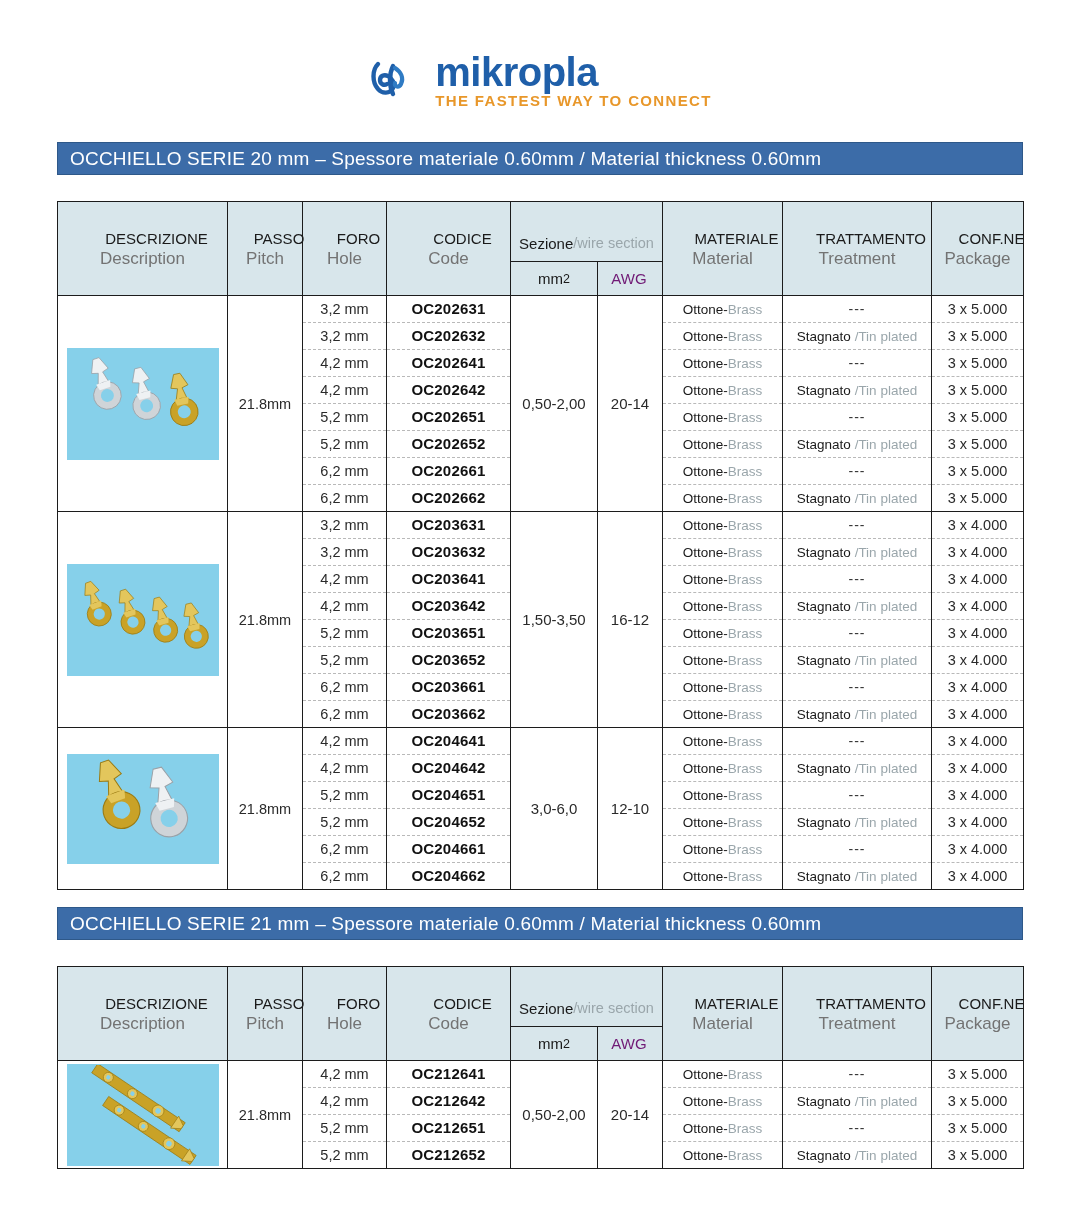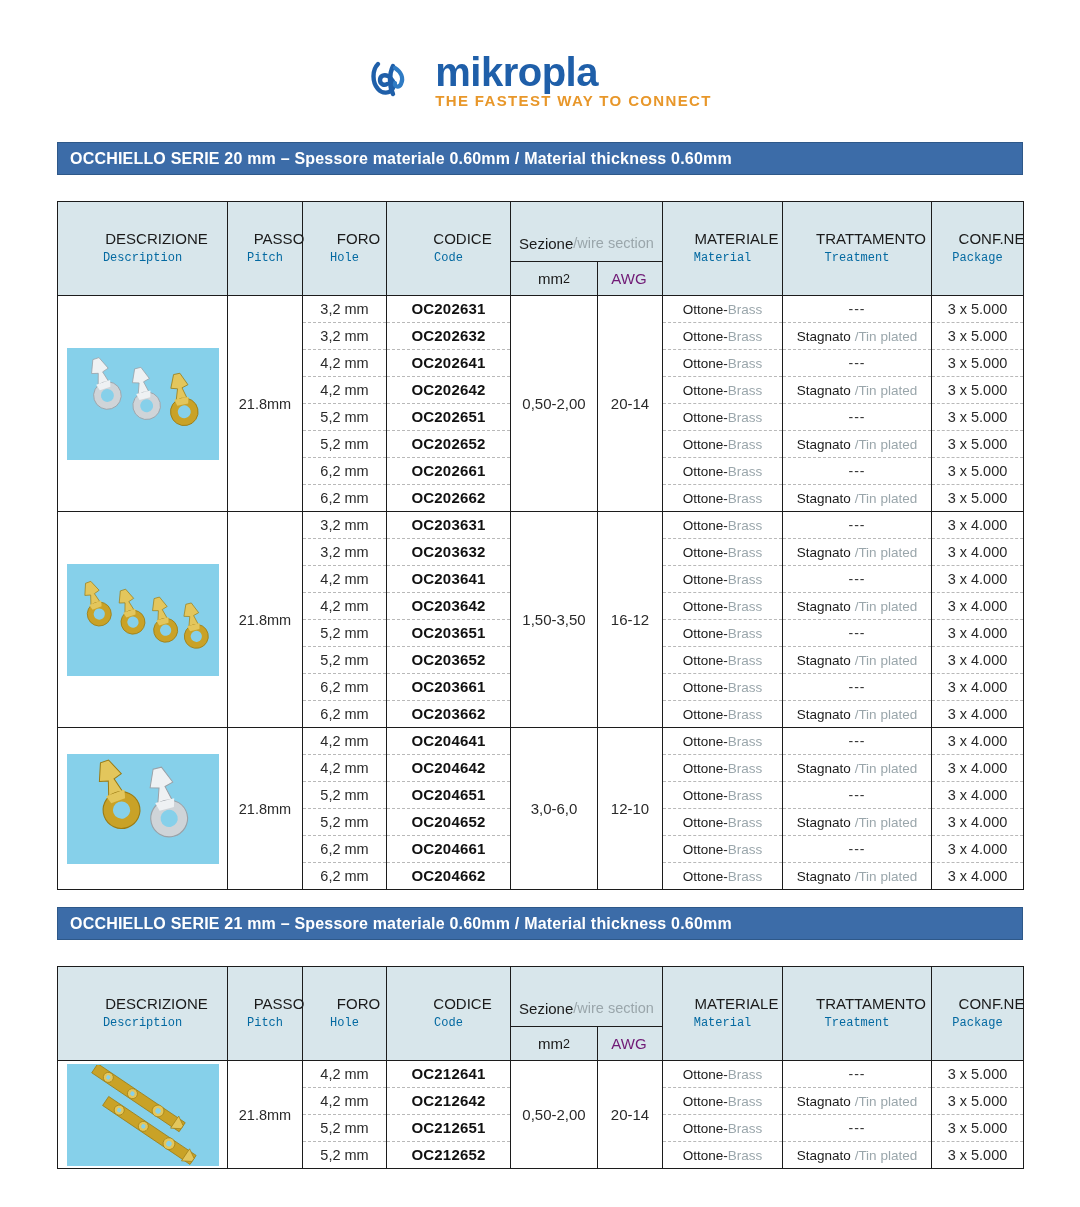--- a/index.html
+++ b/index.html
@@ -30,22 +30,22 @@
   }
 
   
   .banner {
     position: absolute; left: 57px; width: 966px; height: 33px;
     background: #3c6ca8; border: 1px solid #2d5party;
     border: 1px solid #2e5889;
     display: flex; align-items: center;
   }
   .banner-text {
-    color: #ffffff; font-size: 16px; padding-left: 12px;
-    letter-spacing: 0.2px; white-space: nowrap; font-weight: bold;
+    color: #ffffff; font-size: 19px; padding-left: 12px;
+    letter-spacing: 0.2px; white-space: nowrap; font-weight: normal;
   }
   #banner-1 { top: 142px; }
   #banner-2 { top: 907px; }
 
   
   .tbl {
     position: absolute; left: 57px; width: 966px;
     border-collapse: collapse; table-layout: fixed;
     border: 1.6px solid #1c1c1c;
   }
@@ -70,21 +70,21 @@
   }
 
   
   thead th {
     background: #d8e6eb;
     border-bottom: 1.6px solid #1c1c1c;
     height: 36px;
   }
   .hd { display: flex; flex-direction: column; justify-content: center; align-items: center; height: 100%; }
   .hd-it { font-size: 15px; color: #1a1a1a; line-height: 20px; margin-left: 28px; }
-  .hd-en { font-size: 12px; color: #0369a1; line-height: 19px; font-family: Liberation Mono, monospace; }
+  .hd-en { font-size: 17px; color: #737373; line-height: 19px; }
   th.h-tall { height: 71px; }
   .sez-top {
     height: 37px; border-bottom: 1.4px solid #1c1c1c;
     display: flex; align-items: center; justify-content: center;
     padding: 0 4px; line-height: 17px; margin-top: 23px;
   }
   .sez-top .it { font-size: 15px; color: #1a1a1a; }
   .sez-top .en { font-size: 14.5px; color: #9aa6ab; }
   .sez-sub { display: flex; height: 33px; }
   .sez-sub > div {

